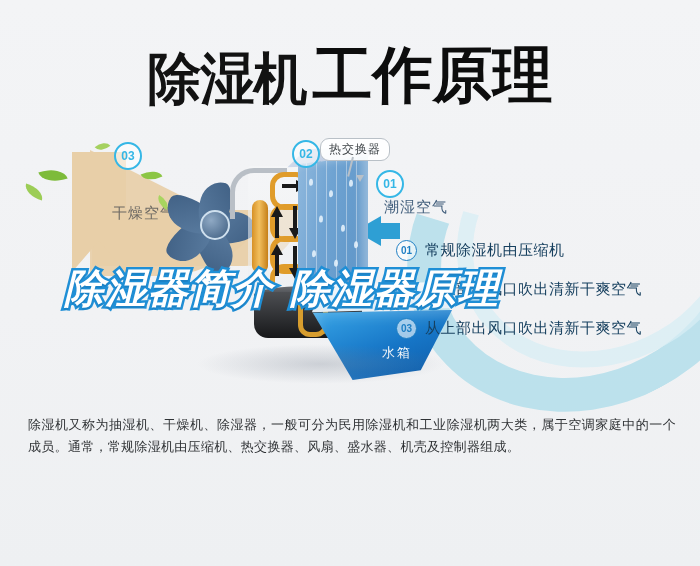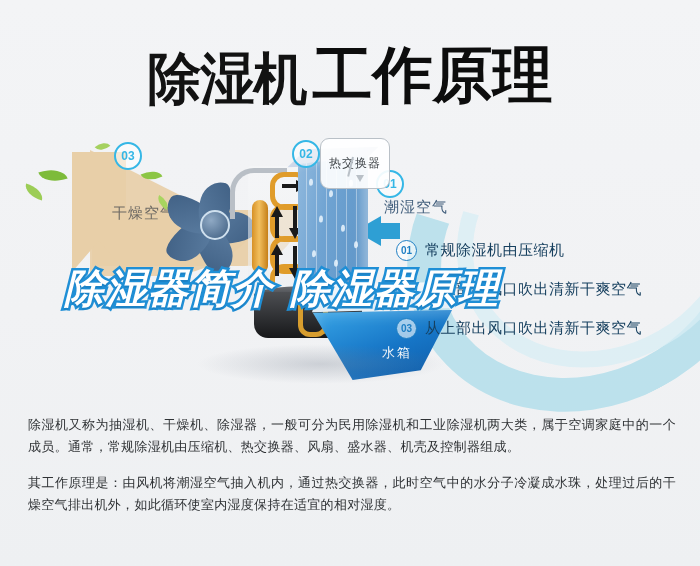--- a/index.html
+++ b/index.html
@@ -188,21 +188,21 @@
     font-size:12px;font-weight:bold;
     display:flex;align-items:center;justify-content:center;
     background:rgba(255,255,255,.55);
   }
   .num.n03{left:114px;top:30px;}
   .num.n02{left:292px;top:28px;}
   .num.n01{left:376px;top:58px;}
 
   .callout{
     position:absolute;left:320px;top:26px;
-    padding:16px 8px;border:1.5px solid #b9c0c7;border-radius:9px;
+    padding:2px 8px;border:1.5px solid #b9c0c7;border-radius:9px;
     background:rgba(255,255,255,.92);color:#3f4448;font-size:12px;letter-spacing:1px;
   }
   .callout-tail{
     position:absolute;left:352px;top:45px;width:1.5px;height:20px;background:#b9c0c7;
     transform:rotate(14deg);transform-origin:top;
   }
   .callout-tip{
     position:absolute;left:356px;top:63px;width:0;height:0;
     border-left:4px solid transparent;border-right:4px solid transparent;border-top:7px solid #b9c0c7;
   }
@@ -364,16 +364,15 @@
       <span class="btxt">从上部出风口吹出清新干爽空气</span>
     </div>
   </div>
 
   <div class="overlay">
     <span>除湿器简介 除湿器原理</span>
   </div>
 
   <div class="copy">
     <p>除湿机又称为抽湿机、干燥机、除湿器，一般可分为民用除湿机和工业除湿机两大类，属于空调家庭中的一个成员。通常，常规除湿机由压缩机、热交换器、风扇、盛水器、机壳及控制器组成。</p>
-    <p class="gap">其工作原理是：由风机将潮湿空气抽入机内，通过热交换器，此时空气中的水分子冷凝成水珠，处理过后的干燥空气排出机外，如此循环使室内湿度保持在适宜的相对湿度。</p>
   </div>
 
 </div>
 
 </body></html>

